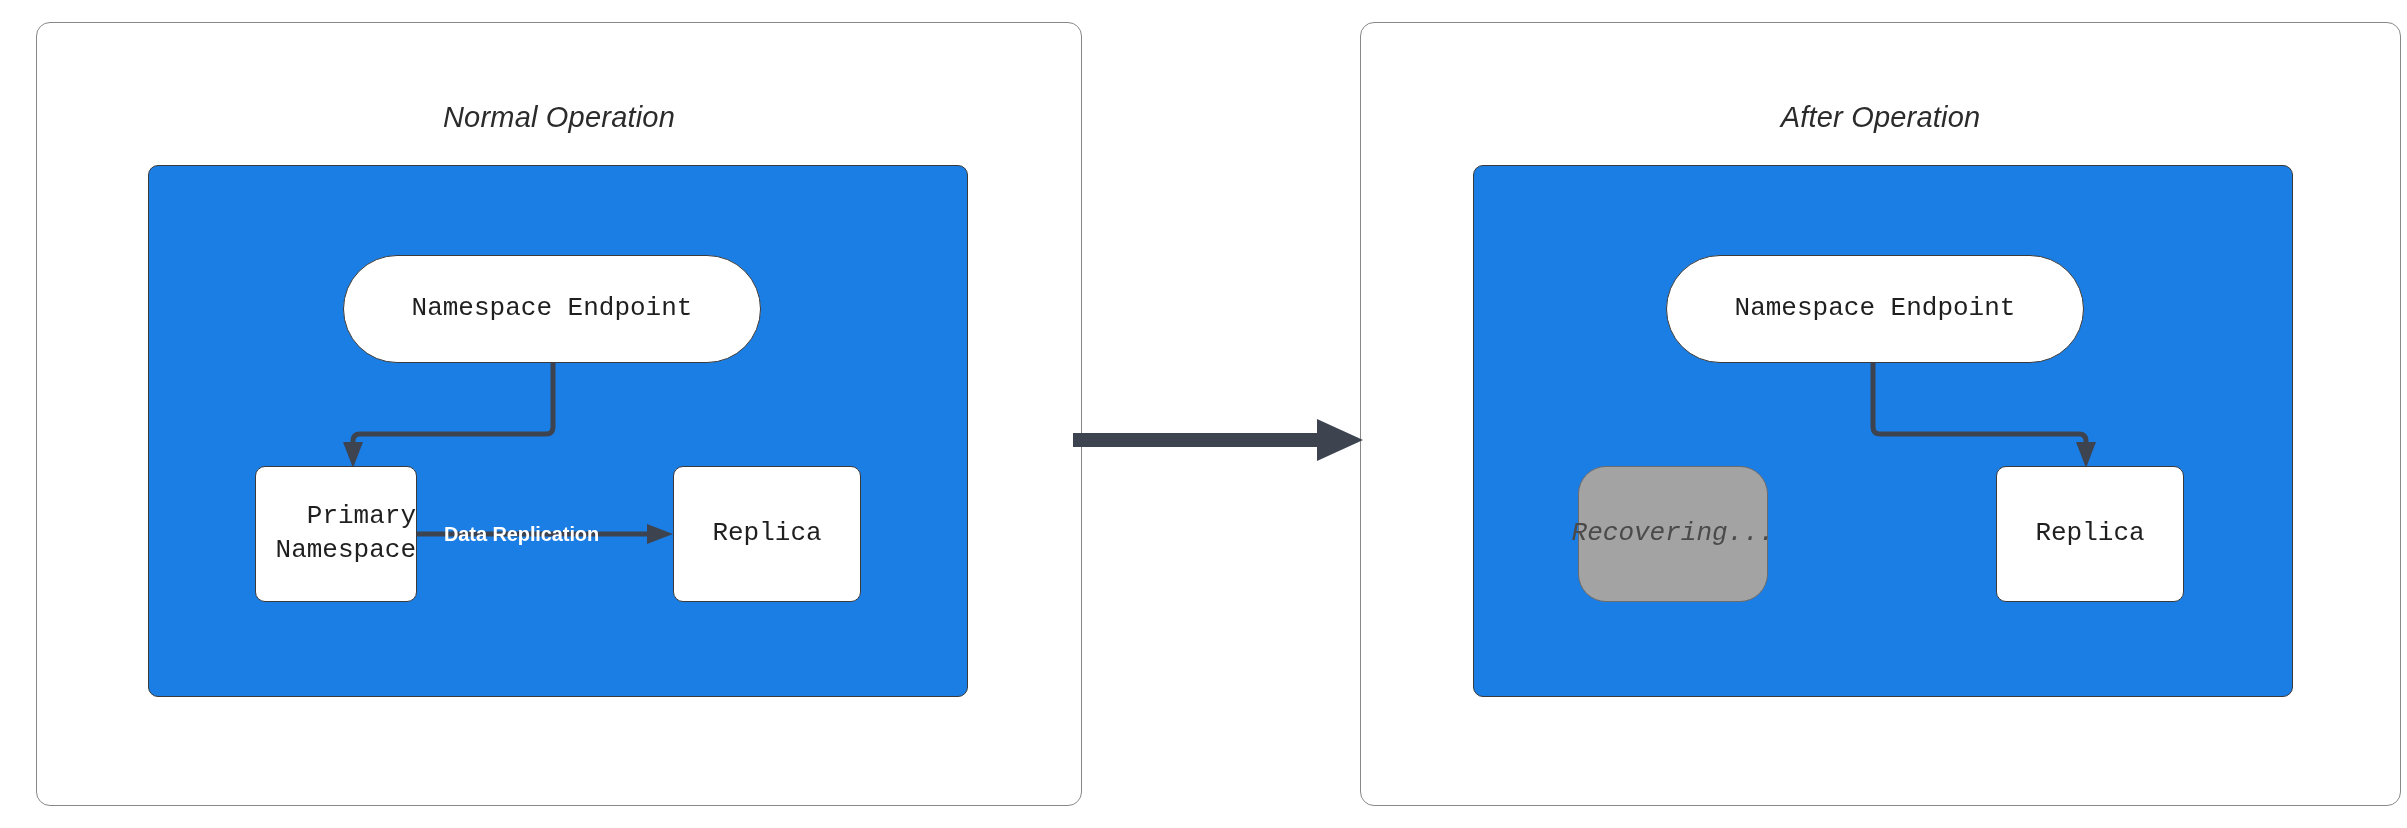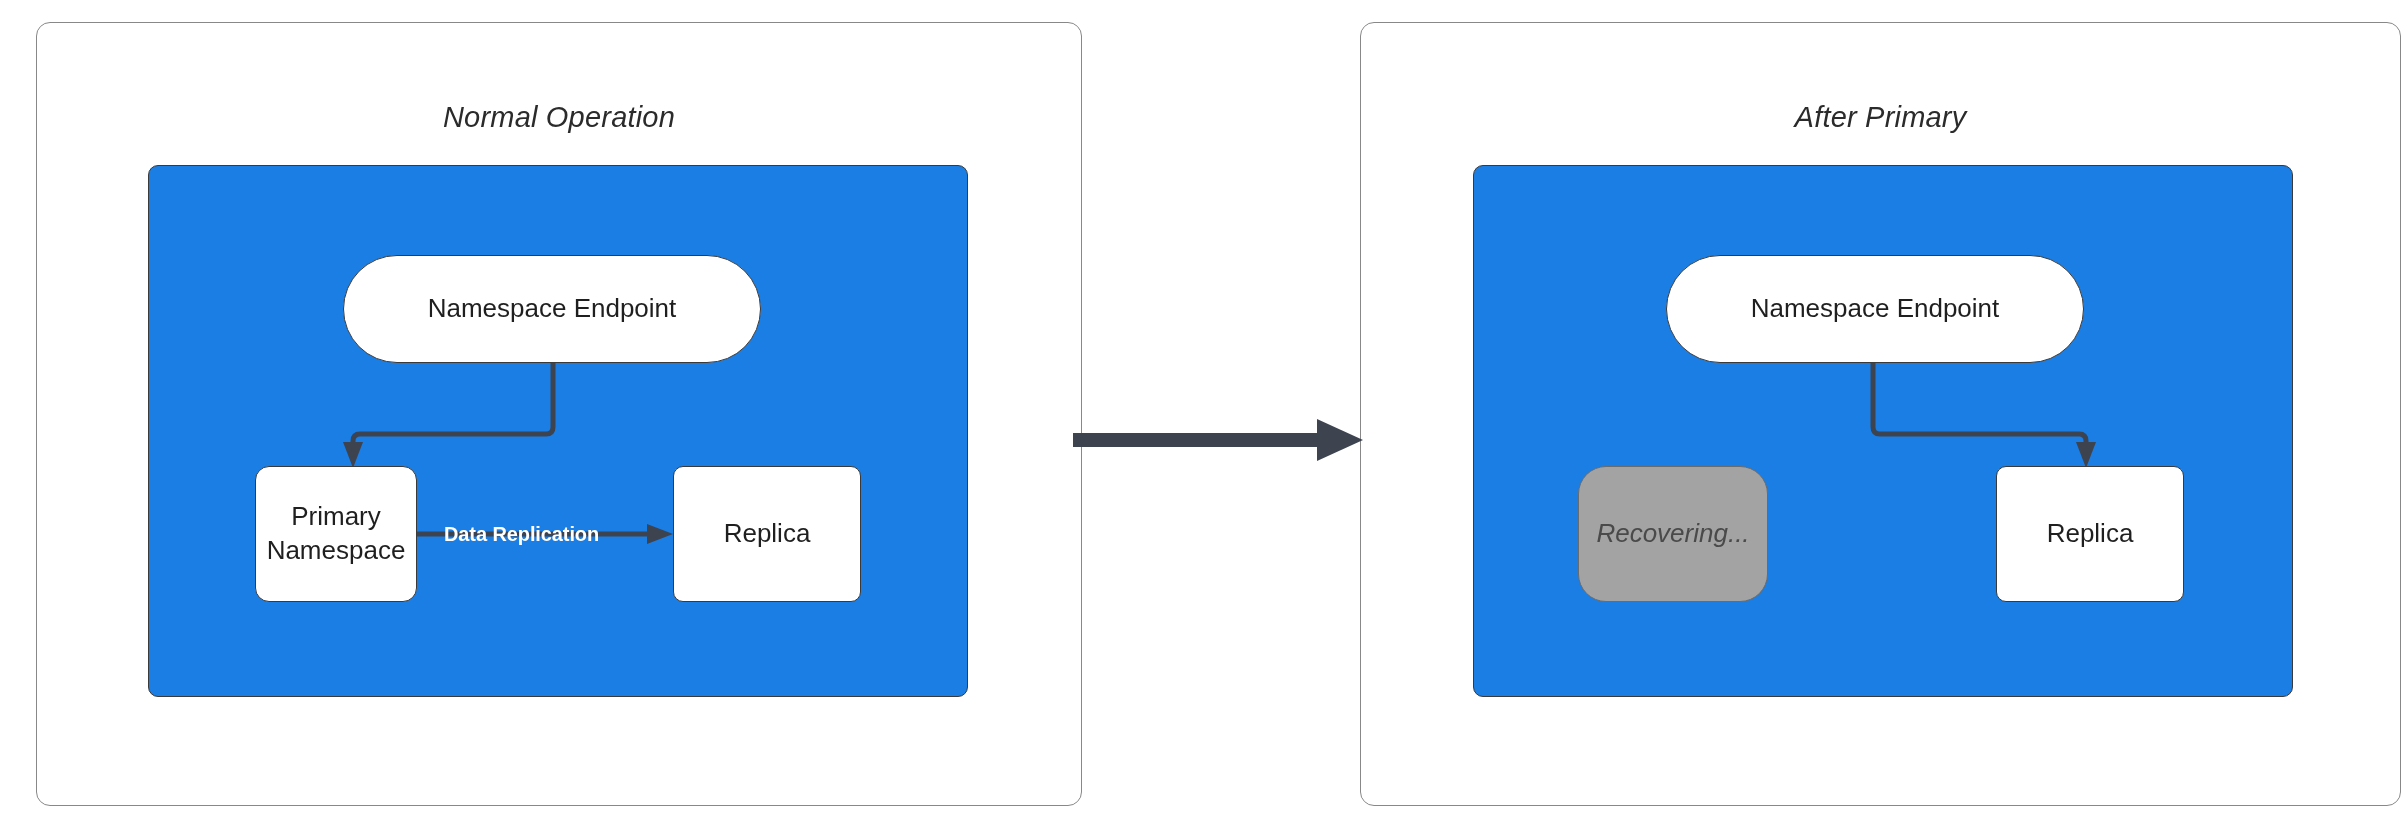--- a/index.html
+++ b/index.html
@@ -57,35 +57,36 @@
   #zone-left  { left: 130px; top: 165px; width: 820px; height: 532px; }
   #zone-right { left: 1455px; top: 165px; width: 820px; height: 532px; }
 
   
   .node {
     position: absolute;
     box-sizing: border-box;
     display: flex;
     align-items: center;
     justify-content: center;
-    text-align: center;
+    text-align: right;
     color: #1f1f1f;
     font-size: 26px;
     line-height: 1.3;
     background: #ffffff;
     border: 1.8px solid #3a3a3a;
     z-index: 4;
+    font-family: Liberation Mono, monospace;
   }
   .node.pill   { border-radius: 56px; }
   .node.boxy   { border-radius: 10px; }
   .node.muted  { background: #a3a3a3; border-color: #6b6b6b; color: #4a4a4a; font-style: italic; border-radius: 28px; }
 
   
   #node-l-endpoint { left: 325px;  top: 255px; width: 418px; height: 108px; }
-  #node-l-primary  { left: 237px;  top: 466px; width: 162px; height: 136px; border-radius: 14px; }
+  #node-l-primary  { left: 237px;  top: 466px; width: 162px; height: 136px; }
   #node-l-replica  { left: 655px;  top: 466px; width: 188px; height: 136px; }
 
   
   #node-r-endpoint { left: 1648px; top: 255px; width: 418px; height: 108px; }
   #node-r-recover  { left: 1560px; top: 466px; width: 190px; height: 136px; }
   #node-r-replica  { left: 1978px; top: 466px; width: 188px; height: 136px; }
 
   
   .wires {
     position: absolute;
@@ -156,21 +157,21 @@
     <span>Primary Namespace</span>
   </div>
 
   <div class="node boxy" id="node-l-replica">
     <span>Replica</span>
   </div>
 
   <div class="edge-label" id="label-data-replication">Data Replication</div>
 
   <div class="panel" id="panel-right">
-    <div class="panel-title">After Primary</div>
+    <div class="panel-title">After Operation</div>
   </div>
 
   <div class="zone" id="zone-right"></div>
 
   <div class="node pill" id="node-r-endpoint">
     <span>Namespace Endpoint</span>
   </div>
 
   <div class="node boxy muted" id="node-r-recover">
     <span>Recovering...</span>

